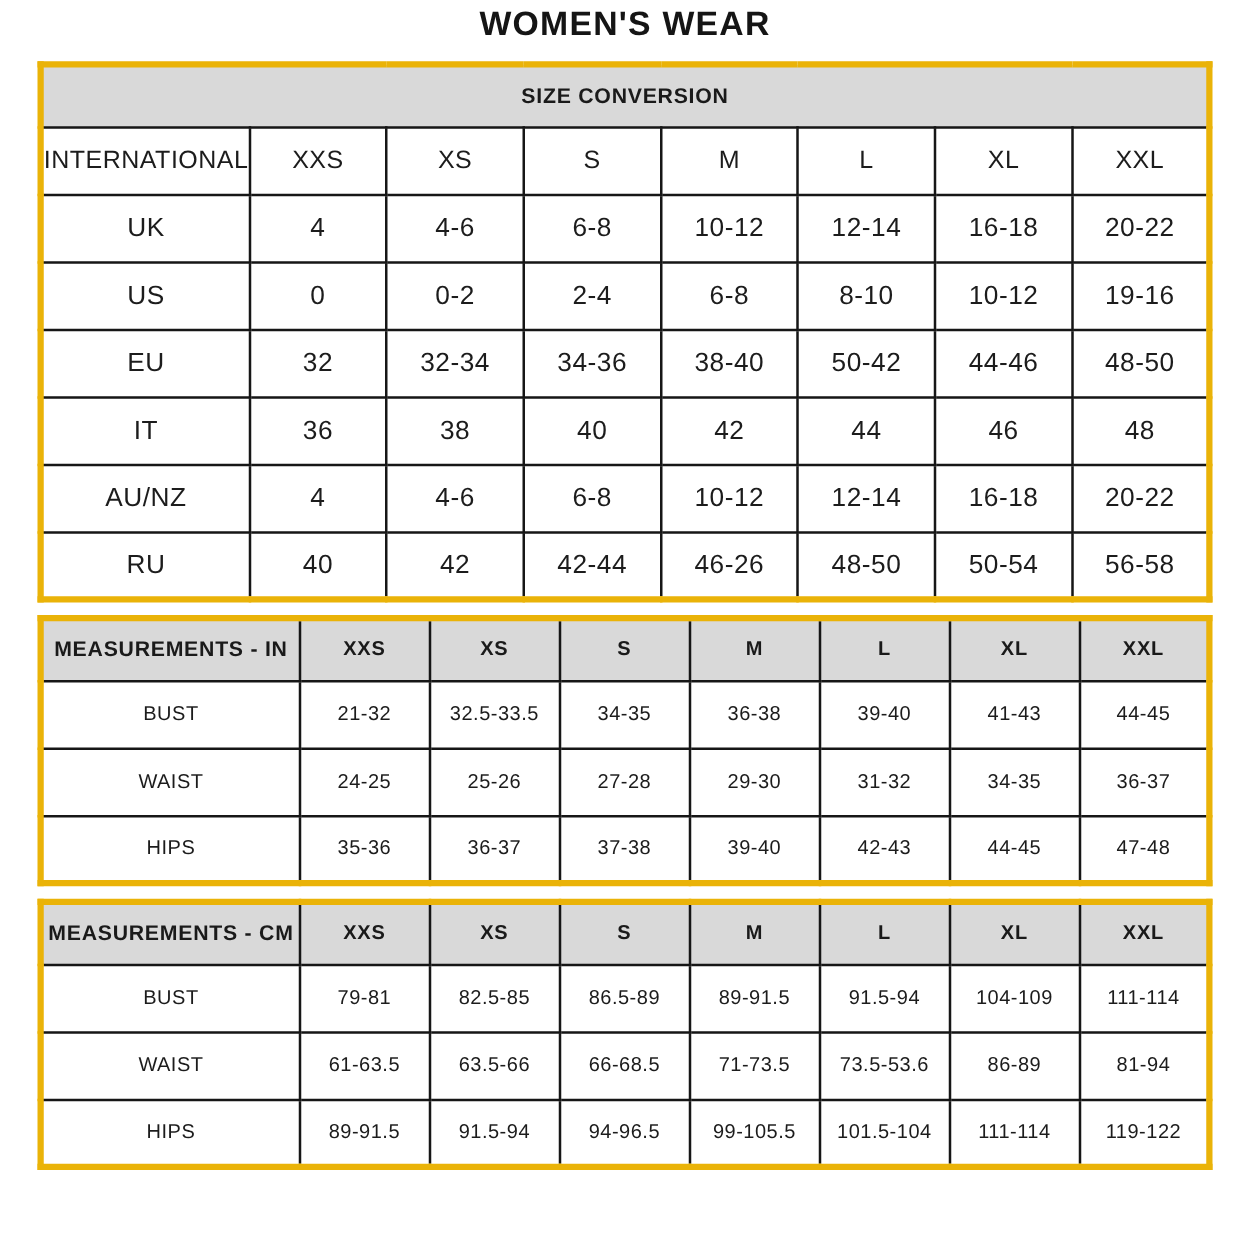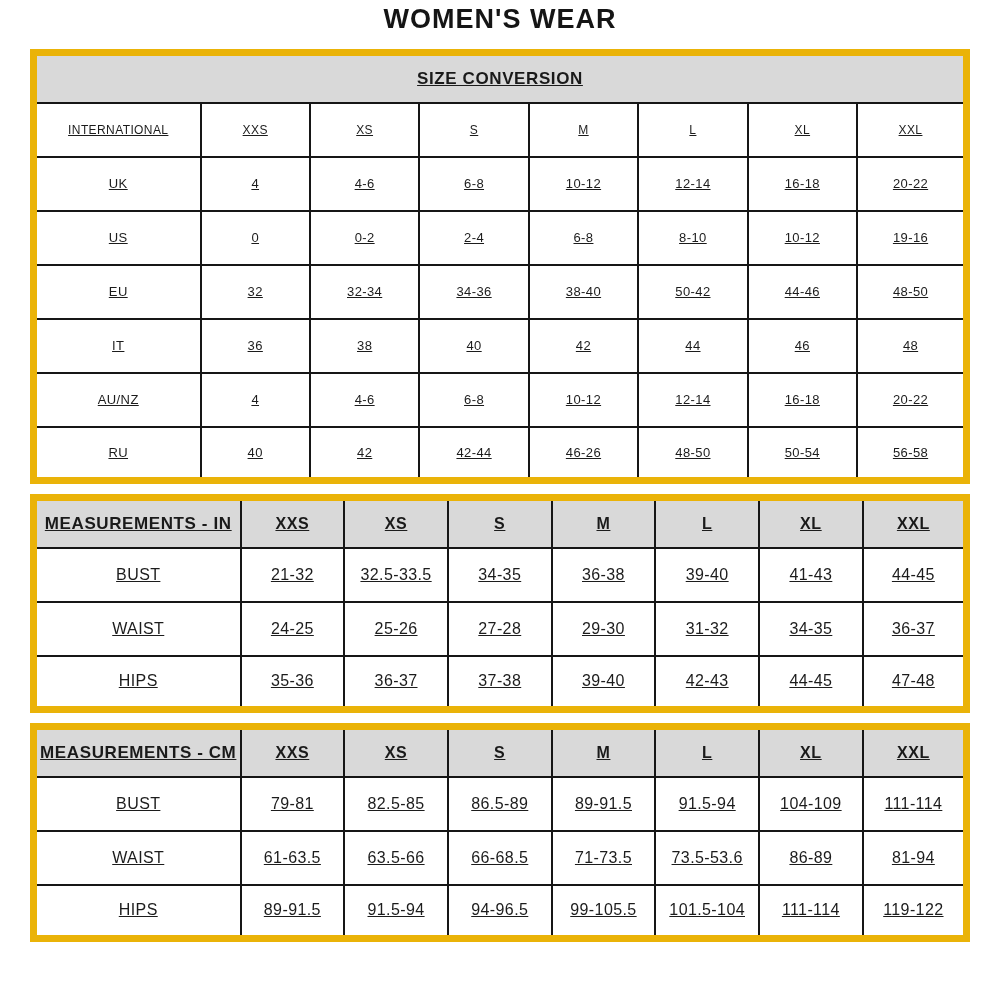--- a/index.html
+++ b/index.html
@@ -17,42 +17,41 @@
     font-size: 27px;
     font-weight: 700;
     letter-spacing: 1px;
     color: #151515;
     margin: 4px 0 14px 0;
   }
   table {
     border-collapse: collapse;
     width: 940px;
     table-layout: fixed;
-    border: 7px solid #eab308;
-    text-decoration: underline;
+    border: 5px solid #eab308;
   }
   td, th {
     border: 2px solid #161616;
     text-align: center;
     vertical-align: middle;
     padding: 0;
     font-weight: normal;
   }
   .band {
     background: #d9d9d9;
     height: 50px;
     font-weight: 700;
     font-size: 17px;
     letter-spacing: 0.6px;
     color: #1a1a1a;
   }
   .t2 .band { font-size: 16px; }
   .t2 .band.lead { font-size: 17px; }
-  .t1 .cols td { height: 54px; font-size: 12px; letter-spacing: 0.4px; }
-  .t1 tbody td { height: 54px; font-size: 13px; letter-spacing: 0.4px; margin-top: 48px; }
+  .t1 .cols td { height: 54px; font-size: 20px; letter-spacing: 0.4px; }
+  .t1 tbody td { height: 54px; font-size: 21px; letter-spacing: 0.4px; margin-top: 48px; }
   .t2 tbody td { height: 54px; font-size: 16px; letter-spacing: 0.4px; }
   td.small-val { font-size: 13.5px; letter-spacing: 0.2px; }
   .c1a { width: 167px; }
   .c1b { width: 207px; }
   .gap { height: 10px; }
 </style>
 </head>
 <body>
 
 <div class="page">

